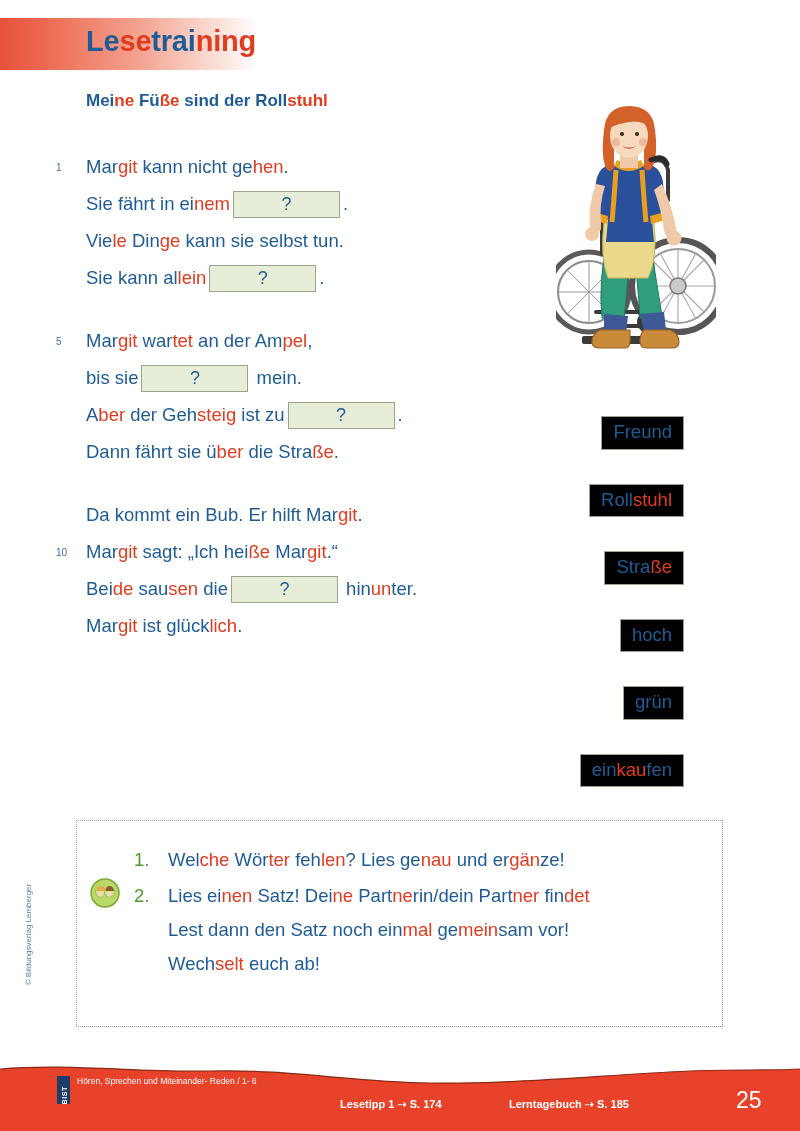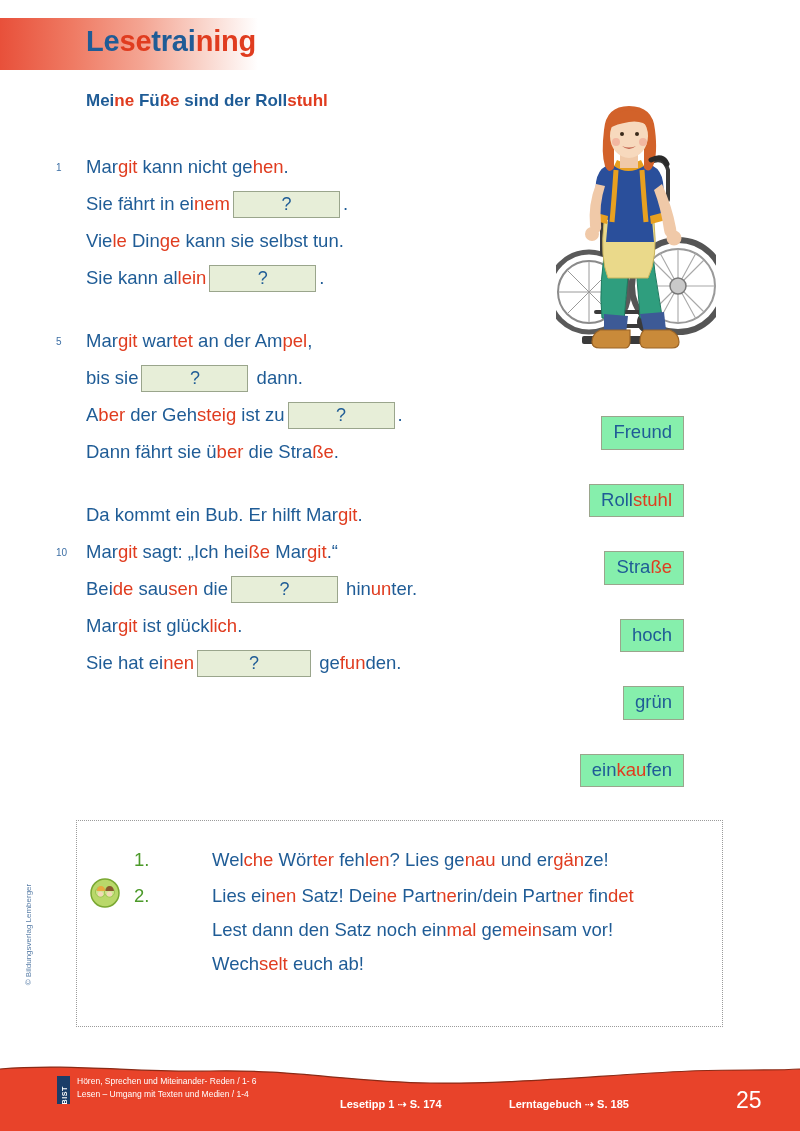--- a/index.html
+++ b/index.html
@@ -45,38 +45,38 @@
   .bw-md{width:105px;}
   .bw-lg{width:112px;}
   
   #illustration{position:absolute;left:556px;top:104px;width:160px;height:262px;}
   
   #word-bank{
     position:absolute;left:500px;top:416px;width:184px;
     display:flex;flex-direction:column;align-items:flex-end;
   }
   .word-chip{
-    background:#86efac;border:1px solid #9aa58c;
+    background:#000000;border:1px solid #9aa58c;
     font-size:18.5px;line-height:1;
     padding:6px 11px 7px 11px;margin-bottom:34px;white-space:nowrap;
   }
   .word-chip:last-child{margin-bottom:0;}
   
   #task-box{
     position:absolute;left:76px;top:820px;width:647px;height:207px;
     border:1px dotted #9b9b9b;box-sizing:border-box;
   }
   #task-list{position:absolute;left:57px;top:22px;width:580px;}
   .task{position:relative;display:flex;margin-bottom:2px;}
   .task-num{
     width:34px;flex:none;font-size:18.5px;line-height:34px;
     color:#4c9a2a;font-weight:normal;
   }
   .task-body{font-size:18.5px;line-height:34px;}
-  .task-line{white-space:nowrap;margin-left:44px;}
+  .task-line{white-space:nowrap;}
   #partner-icon{
     position:absolute;left:90px;top:878px;width:30px;height:30px;
   }
   
   #copyright{
     position:absolute;left:-47px;top:930px;width:150px;
     transform:rotate(-90deg);transform-origin:center;
     font-size:8px;color:#5a7fa8;white-space:nowrap;text-align:center;
   }
   
@@ -89,21 +89,21 @@
   }
   #bist-badge span{
     display:block;transform:rotate(-90deg);
     transform-origin:center;white-space:nowrap;
     line-height:13px;width:28px;margin-left:-7.5px;margin-top:7.5px;
   }
   .curric{
     position:absolute;left:77px;color:#ffffff;font-size:8.5px;white-space:nowrap;
   }
   #curric-1{top:1076px;}
-  #curric-2{top:1089px;text-align:right;}
+  #curric-2{top:1058px;text-align:right;}
   .ref-link{
     position:absolute;color:#ffffff;font-size:11px;white-space:nowrap;font-weight:bold;
   }
   #ref-1{left:340px;top:1098px;}
   #ref-2{left:509px;top:1098px;}
   #page-number{
     position:absolute;left:718px;top:1087px;
     color:#ffffff;font-size:23px;margin-left:18px;
   }
 </style>
@@ -202,30 +202,29 @@
 
 <div id="poem">
     <div class="stanza">
       <div class="vline"><span class="lineno">1</span><span class="b">Mar</span><span class="r">git</span><span class="b"> kann nicht </span><span class="b">ge</span><span class="r">hen</span><span class="b">.</span></div>
       <div class="vline"><span class="b">Sie fährt in </span><span class="b">ei</span><span class="r">nem</span><span class="blank bw-md">?</span><span class="b">.</span></div>
       <div class="vline"><span class="b">Vie</span><span class="r">le</span><span class="b"> </span><span class="b">Din</span><span class="r">ge</span><span class="b"> kann sie selbst tun.</span></div>
       <div class="vline"><span class="b">Sie kann al</span><span class="r">lein</span><span class="blank bw-md">?</span><span class="b">.</span></div>
     </div>
     <div class="stanza">
       <div class="vline"><span class="lineno">5</span><span class="b">Mar</span><span class="r">git</span><span class="b"> war</span><span class="r">tet</span><span class="b"> an der </span><span class="b">Am</span><span class="r">pel</span><span class="b">,</span></div>
-      <div class="vline"><span class="b">bis sie</span><span class="blank bw-md">?</span><span class="b"> dann.</span></div>
+      <div class="vline"><span class="b">bis sie</span><span class="blank bw-md">?</span><span class="b"> mein.</span></div>
       <div class="vline"><span class="b">A</span><span class="r">ber</span><span class="b"> der Geh</span><span class="r">steig</span><span class="b"> ist zu</span><span class="blank bw-md">?</span><span class="b">.</span></div>
       <div class="vline"><span class="b">Dann fährt sie ü</span><span class="r">ber</span><span class="b"> die Stra</span><span class="r">ße</span><span class="b">.</span></div>
     </div>
     <div class="stanza">
       <div class="vline"><span class="b">Da kommt ein Bub. Er hilft Mar</span><span class="r">git</span><span class="b">.</span></div>
       <div class="vline"><span class="lineno">10</span><span class="b">Mar</span><span class="r">git</span><span class="b"> sagt: „Ich hei</span><span class="r">ße</span><span class="b"> Mar</span><span class="r">git</span><span class="b">.“</span></div>
       <div class="vline"><span class="b">Bei</span><span class="r">de</span><span class="b"> sau</span><span class="r">sen</span><span class="b"> die</span><span class="blank bw-md">?</span><span class="b"> hin</span><span class="r">un</span><span class="b">ter</span><span class="b">.</span></div>
       <div class="vline"><span class="b">Mar</span><span class="r">git</span><span class="b"> ist glück</span><span class="r">lich</span><span class="b">.</span></div>
-      <div class="vline"><span class="b">Sie hat ei</span><span class="r">nen</span><span class="blank bw-lg">?</span><span class="b"> ge</span><span class="r">fun</span><span class="b">den</span><span class="b">.</span></div>
     </div>
   </div>
 
 <div id="word-bank">
     <div class="word-chip"><span class="b">Freund</span></div>
     <div class="word-chip"><span class="b">Roll</span><span class="r">stuhl</span></div>
     <div class="word-chip"><span class="b">Stra</span><span class="r">ße</span></div>
     <div class="word-chip"><span class="b">hoch</span></div>
     <div class="word-chip"><span class="b">grün</span></div>
     <div class="word-chip"><span class="b">ein</span><span class="r">kau</span><span class="b">fen</span></div>

